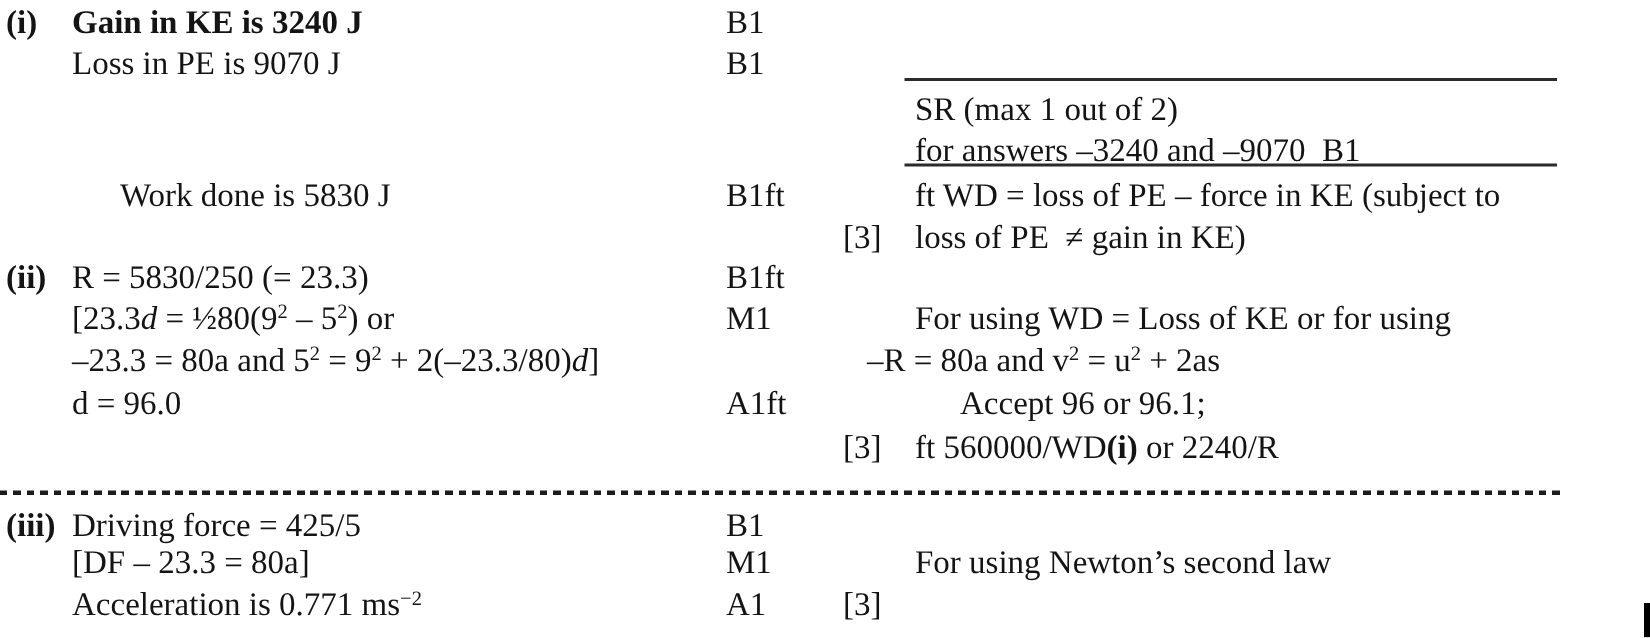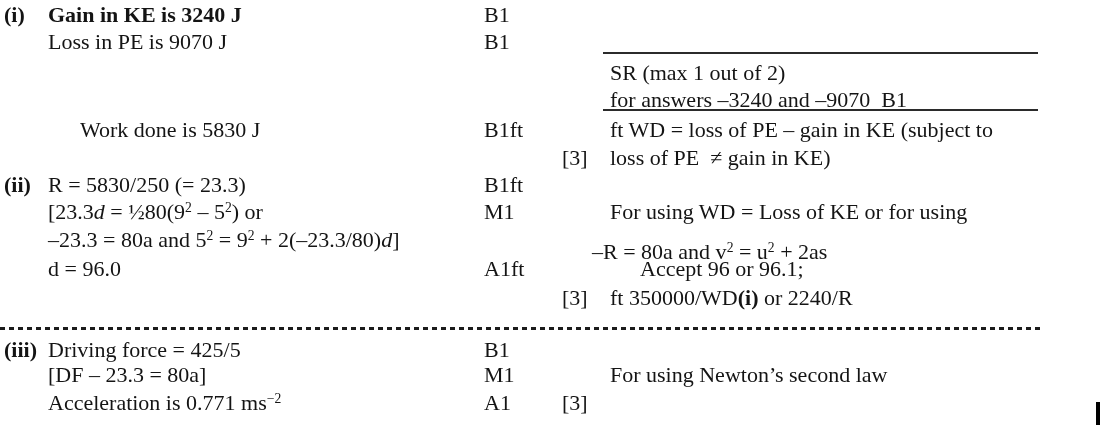--- a/index.html
+++ b/index.html
@@ -54,36 +54,36 @@
   <div>
       <div class="line" style="left: 4px; top: 2px;"><span class="b">(i)</span></div>
       <div class="line" style="left: 48px; top: 2px; font-weight: bold;"><span>Gain in KE is 3240 J</span></div>
       <div class="line" style="left: 484px; top: 2px;"><span>B1</span></div>
       <div class="line" style="left: 48px; top: 29px;"><span>Loss in PE is 9070 J</span></div>
       <div class="line" style="left: 484px; top: 29px;"><span>B1</span></div>
       <div class="line" style="left: 610px; top: 60px;"><span>SR (max 1 out of 2)</span></div>
       <div class="line" style="left: 610px; top: 87px;"><span>for answers –3240 and –9070&nbsp; B1</span></div>
       <div class="line" style="left: 48px; top: 117px; margin-left: 32px;"><span>Work done is 5830 J</span></div>
       <div class="line" style="left: 484px; top: 117px;"><span>B1ft</span></div>
-      <div class="line" style="left: 610px; top: 117px;"><span>ft WD = loss of PE – gain in KE (subject to</span></div>
+      <div class="line" style="left: 610px; top: 117px;"><span>ft WD = loss of PE – force in KE (subject to</span></div>
       <div class="line" style="left: 562px; top: 145px;"><span>[3]</span></div>
       <div class="line" style="left: 610px; top: 145px; font-family: Liberation Serif, serif;"><span>loss of PE &nbsp;≠ gain in KE)</span></div>
       <div class="line" style="left: 4px; top: 172px;"><span class="b">(ii)</span></div>
       <div class="line" style="left: 48px; top: 172px;"><span>R = 5830/250 (= 23.3)</span></div>
       <div class="line" style="left: 484px; top: 172px;"><span>B1ft</span></div>
       <div class="line" style="left: 48px; top: 199px;"><span>[23.3</span><span class="it">d</span><span> = ½80(9</span><span class="sup">2</span><span> – 5</span><span class="sup">2</span><span>) or</span></div>
       <div class="line" style="left: 484px; top: 199px;"><span>M1</span></div>
       <div class="line" style="left: 610px; top: 199px;"><span>For using WD = Loss of KE or for using</span></div>
       <div class="line" style="left: 48px; top: 227px;"><span>–23.3 = 80a and 5</span><span class="sup">2</span><span> = 9</span><span class="sup">2</span><span> + 2(–23.3/80)</span><span class="it">d</span><span>]</span></div>
-      <div class="line" style="left: 592px; top: 227px; margin-top: 12px;"><span>–R = 80a and v</span><span class="sup">2</span><span> = u</span><span class="sup">2</span><span> + 2as</span></div>
+      <div class="line" style="left: 578px; top: 227px;"><span>–R = 80a and v</span><span class="sup">2</span><span> = u</span><span class="sup">2</span><span> + 2as</span></div>
       <div class="line" style="left: 48px; top: 256px;"><span>d = 96.0</span></div>
       <div class="line" style="left: 484px; top: 256px;"><span>A1ft</span></div>
       <div class="line" style="left: 640px; top: 256px; font-family: Liberation Serif, serif;"><span>Accept 96 or 96.1;</span></div>
       <div class="line" style="left: 562px; top: 285px;"><span>[3]</span></div>
-      <div class="line" style="left: 610px; top: 285px;"><span>ft 350000/WD</span><span class="b">(i)</span><span> or 2240/R</span></div>
+      <div class="line" style="left: 610px; top: 285px;"><span>ft 560000/WD</span><span class="b">(i)</span><span> or 2240/R</span></div>
       <div class="line" style="left: 4px; top: 337px;"><span class="b">(iii)</span></div>
       <div class="line" style="left: 48px; top: 337px;"><span>Driving force = 425/5</span></div>
       <div class="line" style="left: 484px; top: 337px;"><span>B1</span></div>
       <div class="line" style="left: 48px; top: 362px;"><span>[DF – 23.3 = 80a]</span></div>
       <div class="line" style="left: 484px; top: 362px;"><span>M1</span></div>
       <div class="line" style="left: 610px; top: 362px;"><span>For using Newton’s second law</span></div>
       <div class="line" style="left: 48px; top: 390px;"><span>Acceleration is 0.771 ms</span><span class="sup">−2</span></div>
       <div class="line" style="left: 484px; top: 390px; font-family: Liberation Serif, serif;"><span>A1</span></div>
       <div class="line" style="left: 562px; top: 390px;"><span>[3]</span></div>
     </div>

